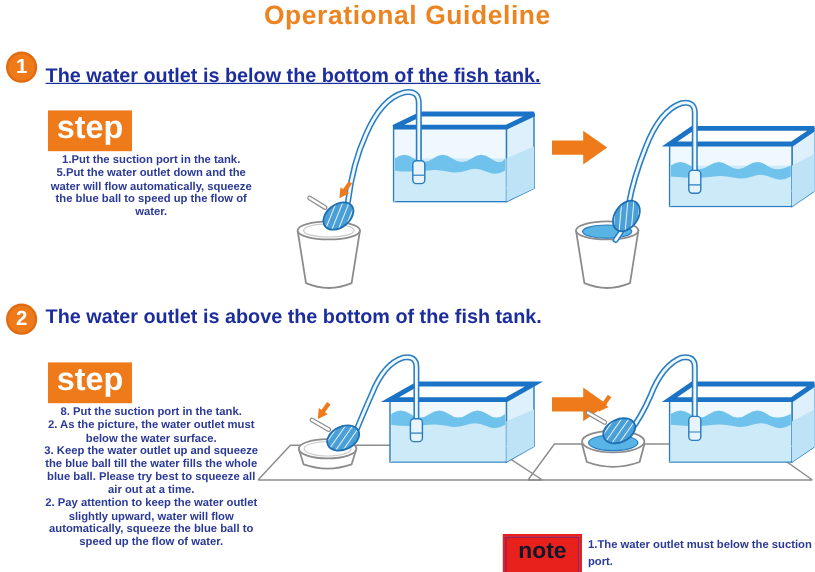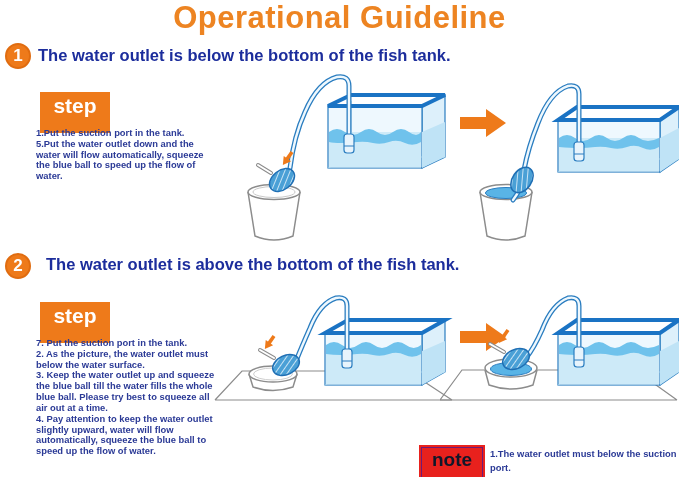--- a/index.html
+++ b/index.html
@@ -1,43 +1,43 @@
 <!DOCTYPE html>
 <html><head>
 <meta charset="utf-8">
 <style>
   html,body{margin:0;padding:0;background:#fff;}
   .canvas{position:relative;width:679px;height:477px;background:#ffffff;overflow:hidden;
           font-family:"Liberation Sans",sans-serif;}
   .title{position:absolute;top:0;left:0;width:679px;text-align:center;
-         font-size:31px;font-weight:bold;color:#ed8422;letter-spacing:.5px;}
+         font-size:22px;font-weight:bold;color:#ed8422;letter-spacing:.5px;}
   .badge{position:absolute;width:26px;height:26px;border-radius:50%;
          background:#ee7a1a;border:2px solid #e06c10;box-sizing:border-box;
          color:#fff;font-size:17px;font-weight:bold;text-align:center;line-height:22px;}
   .heading{position:absolute;font-size:16.5px;font-weight:bold;color:#1c2d9c;white-space:nowrap;}
-  .step-box{position:absolute;width:70px;height:41px;background:#ee7a1a;
-            color:#fff;font-size:21px;font-weight:bold;text-align:center;line-height:28px;}
+  .step-box{position:absolute;width:70px;height:34px;background:#ee7a1a;
+            color:#fff;font-size:27px;font-weight:bold;text-align:center;line-height:28px;}
   .steps{position:absolute;width:180px;color:#2b3a96;font-size:9.4px;font-weight:bold;line-height:1.15;}
-  .steps div{margin:0;padding:0;}
+  .steps div{margin:0;padding:0;text-align:center;}
   .panel{position:absolute;}
   .note-box{position:absolute;left:421px;top:447px;width:62px;height:35px;background:#e8211d;
             border:1px solid #701a75;outline:2px solid #e8211d;outline-offset:-0px;box-sizing:border-box;
             color:#0f172a;font-size:19px;font-weight:bold;text-align:center;line-height:24px;}
   .note-text{position:absolute;left:490px;top:447px;width:189px;color:#2b3a96;
              font-size:9.4px;font-weight:bold;line-height:13.5px;}
 </style>
 </head>
 <body>
 
 <div class="canvas">
 
   <div class="title">Operational Guideline</div>
 
   <div class="badge" style="left:5px;top:43px;">1</div>
-  <div class="heading" style="left:38px;top:46px;">The water outlet is below the bottom of the fish tank.</div>
+  <div class="heading" style="left:38px;top:54px;text-decoration:underline;">The water outlet is below the bottom of the fish tank.</div>
 
   <div class="step-box" style="left:40px;top:92px;">step</div>
   <div class="steps" style="left:36px;top:128px;">
     <div>1.Put the suction port in the tank.</div>
     <div>5.Put the water outlet down and the water will flow automatically, squeeze the blue ball to speed up the flow of water.</div>
   </div>
 
   <svg class="panel" style="left:230px;top:70px;" width="230" height="185" viewBox="0 0 230 185">
     <defs>
       <pattern id="stripesA" width="5" height="5" patternUnits="userSpaceOnUse" patternTransform="rotate(60)">
@@ -116,28 +116,28 @@
     <g>
       <rect x="96" y="64" width="10" height="19" rx="3" fill="#e8f4fc" stroke="#2a7dc0" stroke-width="1.2"></rect>
       <line x1="96" y1="76" x2="106" y2="76" stroke="#2a7dc0" stroke-width="1"></line>
     </g>
     <g transform="rotate(-55 44 102)">
       <ellipse cx="44" cy="102" rx="14" ry="9.5" fill="url(#stripesB)" stroke="#1f6fb4" stroke-width="1.5"></ellipse>
     </g>
   </svg>
 
   <div class="badge" style="left:5px;top:253px;">2</div>
-  <div class="heading" style="left:46px;top:255px;">The water outlet is above the bottom of the fish tank.</div>
+  <div class="heading" style="left:38px;top:255px;">The water outlet is above the bottom of the fish tank.</div>
 
   <div class="step-box" style="left:40px;top:302px;">step</div>
   <div class="steps" style="left:36px;top:338px;">
-    <div>7. Put the suction port in the tank.</div>
+    <div>8. Put the suction port in the tank.</div>
     <div>2. As the picture, the water outlet must below the water surface.</div>
     <div>3. Keep the water outlet up and squeeze the blue ball till the water fills the whole blue ball. Please try best to squeeze all air out at a time.</div>
-    <div>4. Pay attention to keep the water outlet slightly upward, water will flow automatically, squeeze the blue ball to speed up the flow of water.</div>
+    <div>2. Pay attention to keep the water outlet slightly upward, water will flow automatically, squeeze the blue ball to speed up the flow of water.</div>
   </div>
 
   <svg class="panel" style="left:210px;top:288px;" width="250" height="155" viewBox="0 0 250 155">
     <defs>
       <pattern id="stripesC" width="5" height="5" patternUnits="userSpaceOnUse" patternTransform="rotate(60)">
         <rect width="5" height="5" fill="#4aa0d6"></rect>
         <line x1="0" y1="0" x2="0" y2="5" stroke="#eaf6fd" stroke-width="1.6"></line>
       </pattern>
     </defs>
     <g>

